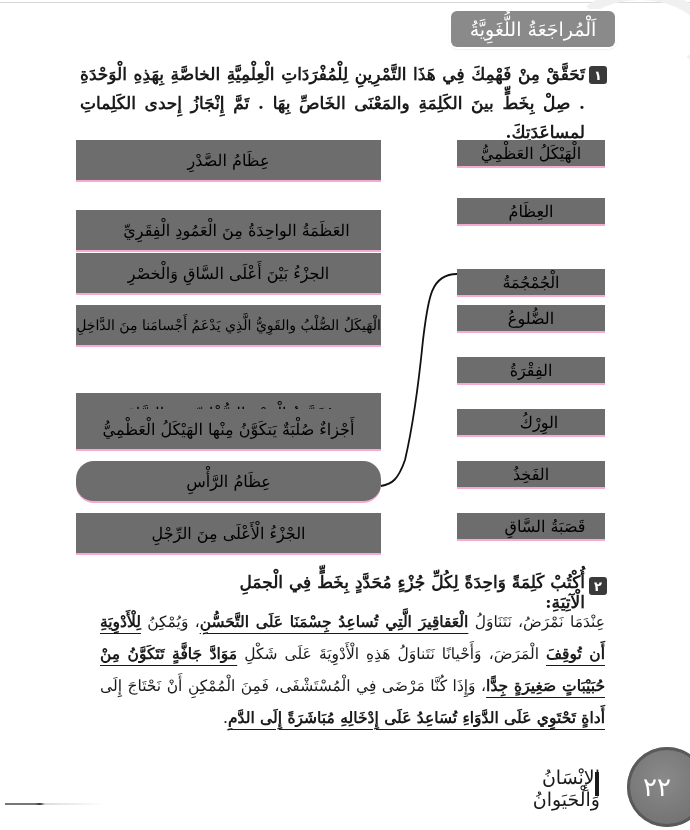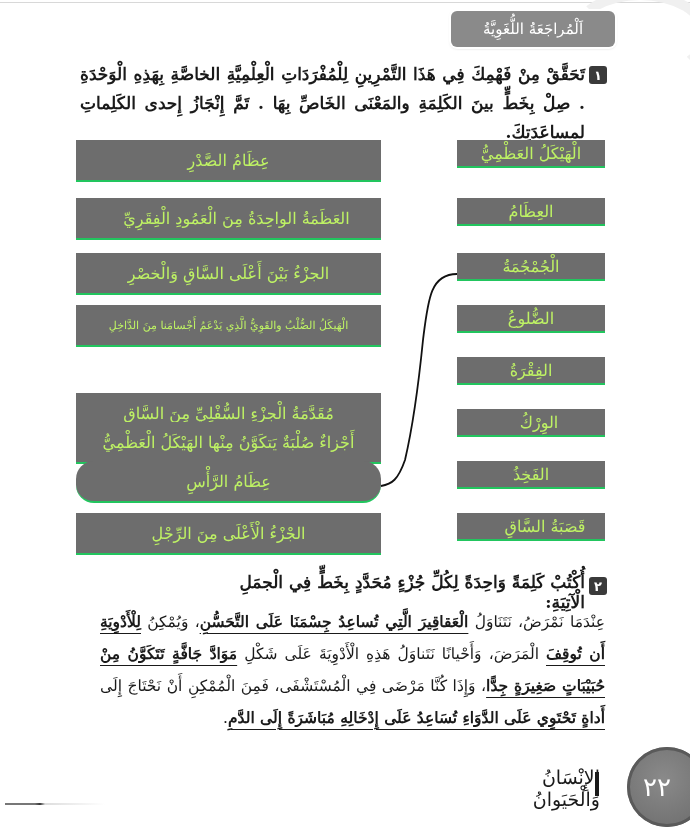--- a/index.html
+++ b/index.html
@@ -3,27 +3,27 @@
   <meta charset="utf-8">
   <style>
     html, body { margin:0; padding:0; }
     body { width:690px; height:830px; background:#ffffff; position:relative; overflow:hidden;
       font-family:"DejaVu Serif", serif; color:#1a1a1a; }
     .topline { position:absolute; left:0; top:2px; width:690px; height:1px; background:#d8d8d8; }
     .swirl { position:absolute; right:-20px; top:-10px; width:120px; height:70px; border-radius:50%;
       border:10px solid #f0f0f0; border-left-color:transparent; border-bottom-color:transparent; }
     .header-badge { position:absolute; left:451px; top:11px; width:164px; height:36px; background:#8a8a8a;
       border-radius:6px; box-shadow:0 0 0 2px #ffffff, 0 1px 3px rgba(0,0,0,0.35);
-      color:#fff; font-size:15px; display:flex; align-items:center; justify-content:center; direction:rtl; }
+      color:#fff; font-size:19px; display:flex; align-items:center; justify-content:center; direction:rtl; }
     .q-num { position:absolute; width:18px; height:18px; background:#3a3a3a; color:#fff; border-radius:3px;
       font-family:"DejaVu Sans", sans-serif; font-size:13px; font-weight:bold; display:flex; align-items:center; justify-content:center; }
     .q1-text { position:absolute; left:80px; top:60px; width:505px; direction:rtl; text-align:justify;
       font-size:17px; font-weight:bold; line-height:29px; text-align-last:right; }
-    .box { position:absolute; background:#6d6d6d; color:#bef264; font-size:16px; direction:rtl;
-      display:flex; align-items:center; justify-content:center; border-bottom:2px solid #22c55e; box-sizing:border-box; }
+    .box { position:absolute; background:#6d6d6d; color:#000000; font-size:16px; direction:rtl;
+      display:flex; align-items:center; justify-content:center; border-bottom:2px solid #f9a8d4; box-sizing:border-box; }
     .left-box { left:76px; width:305px; height:42px; }
     .right-box { left:457px; width:148px; height:28px; }
     .connector { position:absolute; left:0; top:0; }
     .q2-text { position:absolute; left:200px; top:572px; width:385px; direction:rtl; text-align:right;
       font-size:17px; font-weight:bold; }
     .para { position:absolute; left:100px; top:606px; width:505px; direction:rtl; text-align:justify;
       font-size:15.5px; line-height:31px; text-align-last:right; }
     .para u { text-decoration:underline; text-underline-offset:6px;font-weight:bold; }
     .footer-title { position:absolute; left:470px; top:766px; width:130px; direction:rtl; text-align:right;
       font-size:19px; }
@@ -43,49 +43,49 @@
 <div class="header-badge">
   <span>اَلْمُراجَعَةُ اللُّغَوِيَّةُ</span>
 </div>
 
 <div class="q-num" style="left:589px; top:66px;">١</div>
 <div class="q1-text">تَحَقَّقْ مِنْ فَهْمِكَ فِي هَذَا التَّمْرِينِ لِلْمُفْرَدَاتِ الْعِلْمِيَّةِ الخاصَّةِ بِهَذِهِ الْوَحْدَةِ . صِلْ بِخَطٍّ بينَ الكَلِمَةِ والمَعْنَى الخَاصِّ بِهَا . تَمَّ إِنْجَازُ إِحدى الكَلِماتِ لمساعَدَتِكَ.</div>
 
 <div class="box left-box" style="top:140px;">
     <span>عِظَامُ الصَّدْرِ</span>
   </div>
-<div class="box left-box" style="top:198px;padding-left:16px;">
+<div class="box left-box" style="top:210px;padding-left:16px;">
     <span>العَظَمَةُ الواحِدَةُ مِنَ الْعَمُودِ الْفِقَرِيِّ</span>
   </div>
 <div class="box left-box" style="top:253px;">
     <span>الجزْءُ بَيْنَ أَعْلَى السَّاقِ وَالْخصْرِ</span>
   </div>
-<div class="box left-box" style="top:305px; font-size:11px;">
+<div class="box left-box" style="top:305px; font-size:14px;">
     <span>الْهَيكَلُ الصُّلْبُ والقَوِيُّ الَّذِي يَدْعَمُ أَجْسامَنا مِنَ الدَّاخِلِ</span>
   </div>
 <div class="box left-box" style="top:367px;margin-top:26px;">
     <span>مُقَدَّمَةُ الْجزْءِ السُّفْلِيِّ مِنَ السَّاقِ</span>
   </div>
-<div class="box left-box" style="top:422px;">
+<div class="box left-box" style="top:409px;">
     <span>أَجْزاءٌ صُلْبَةٌ يَتكَوَّنُ مِنْها الهَيْكَلُ الْعَظْمِيُّ</span>
   </div>
 <div class="box left-box" style="top:461px;border-radius:18px;">
     <span>عِظَامُ الرَّأْسِ</span>
   </div>
 <div class="box left-box" style="top:513px;">
     <span>الجْزْءُ الْأَعْلَى مِنَ الرِّجْلِ</span>
   </div>
 
 <div class="box right-box" style="top:140px;">
     <span>الْهَيْكَلُ العَظْمِيُّ</span>
   </div>
 <div class="box right-box" style="top:198px;">
     <span>العِظَامُ</span>
   </div>
-<div class="box right-box" style="top:253px;">
+<div class="box right-box" style="top:269px;">
     <span>الْجُمْجُمَةُ</span>
   </div>
 <div class="box right-box" style="top:305px;">
     <span>الضُّلوعُ</span>
   </div>
 <div class="box right-box" style="top:357px;">
     <span>الفِقْرَةُ</span>
   </div>
 <div class="box right-box" style="top:409px;padding-left:16px;">
     <span>الوِرْكُ</span>

